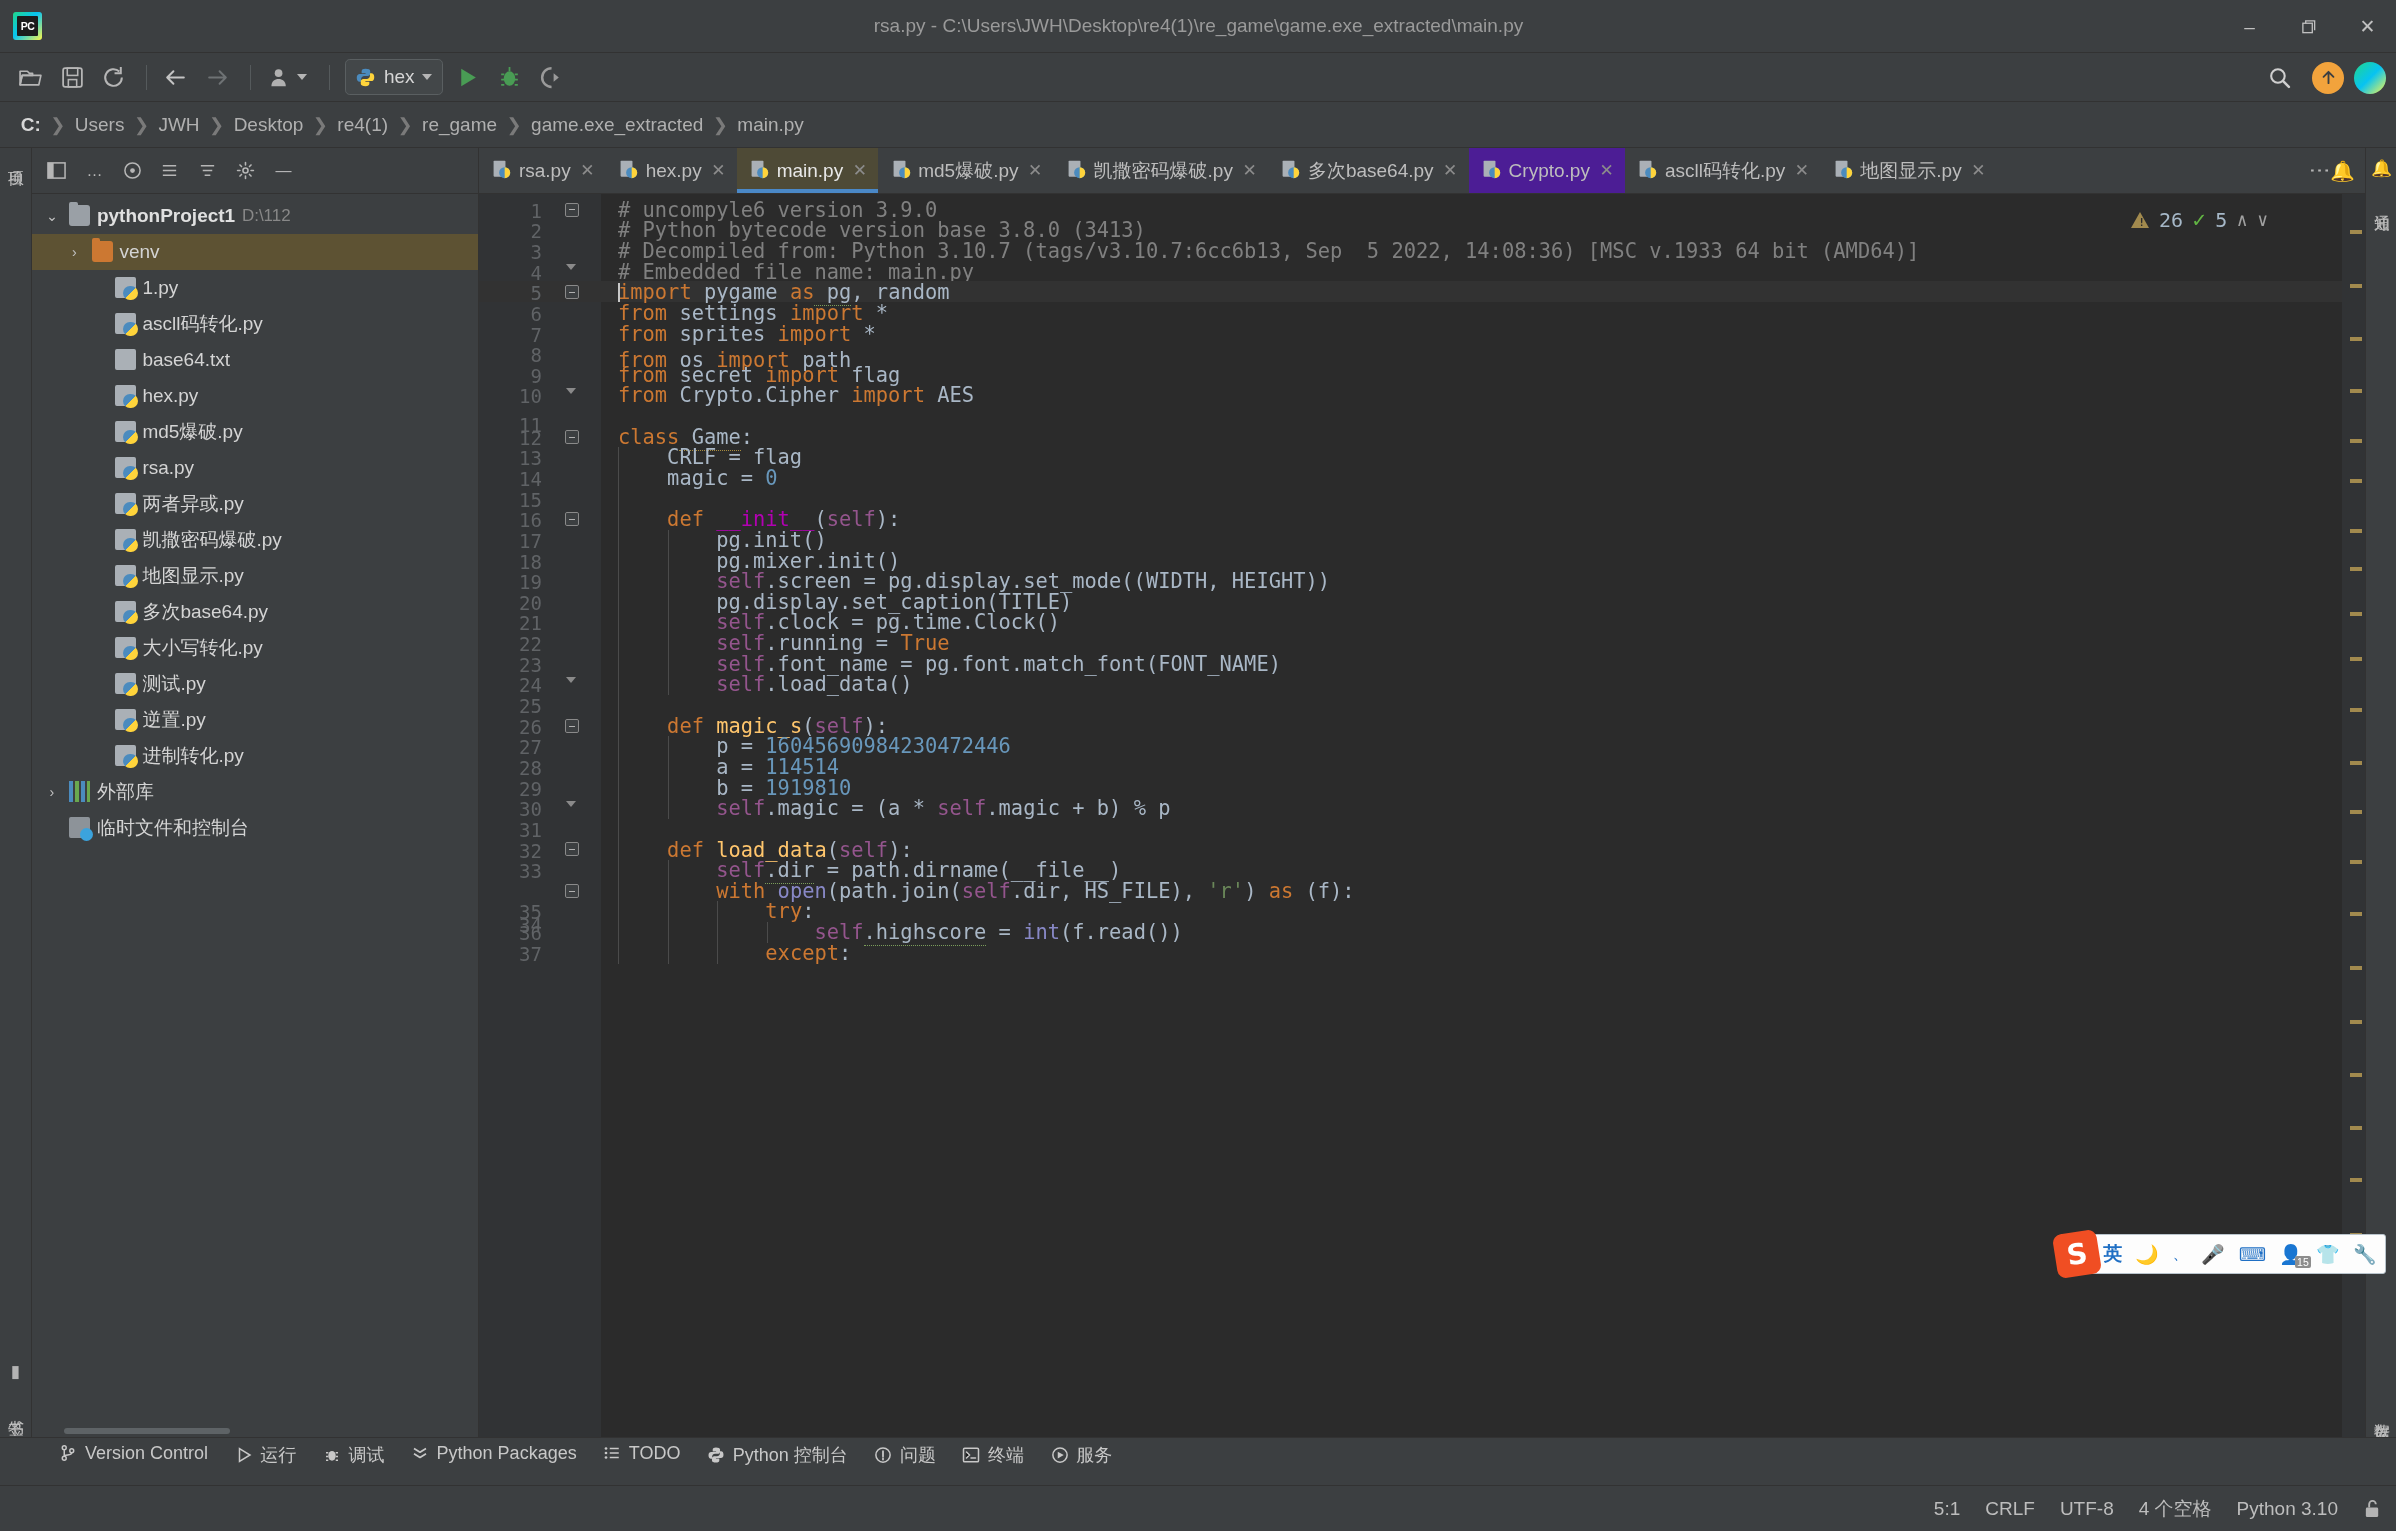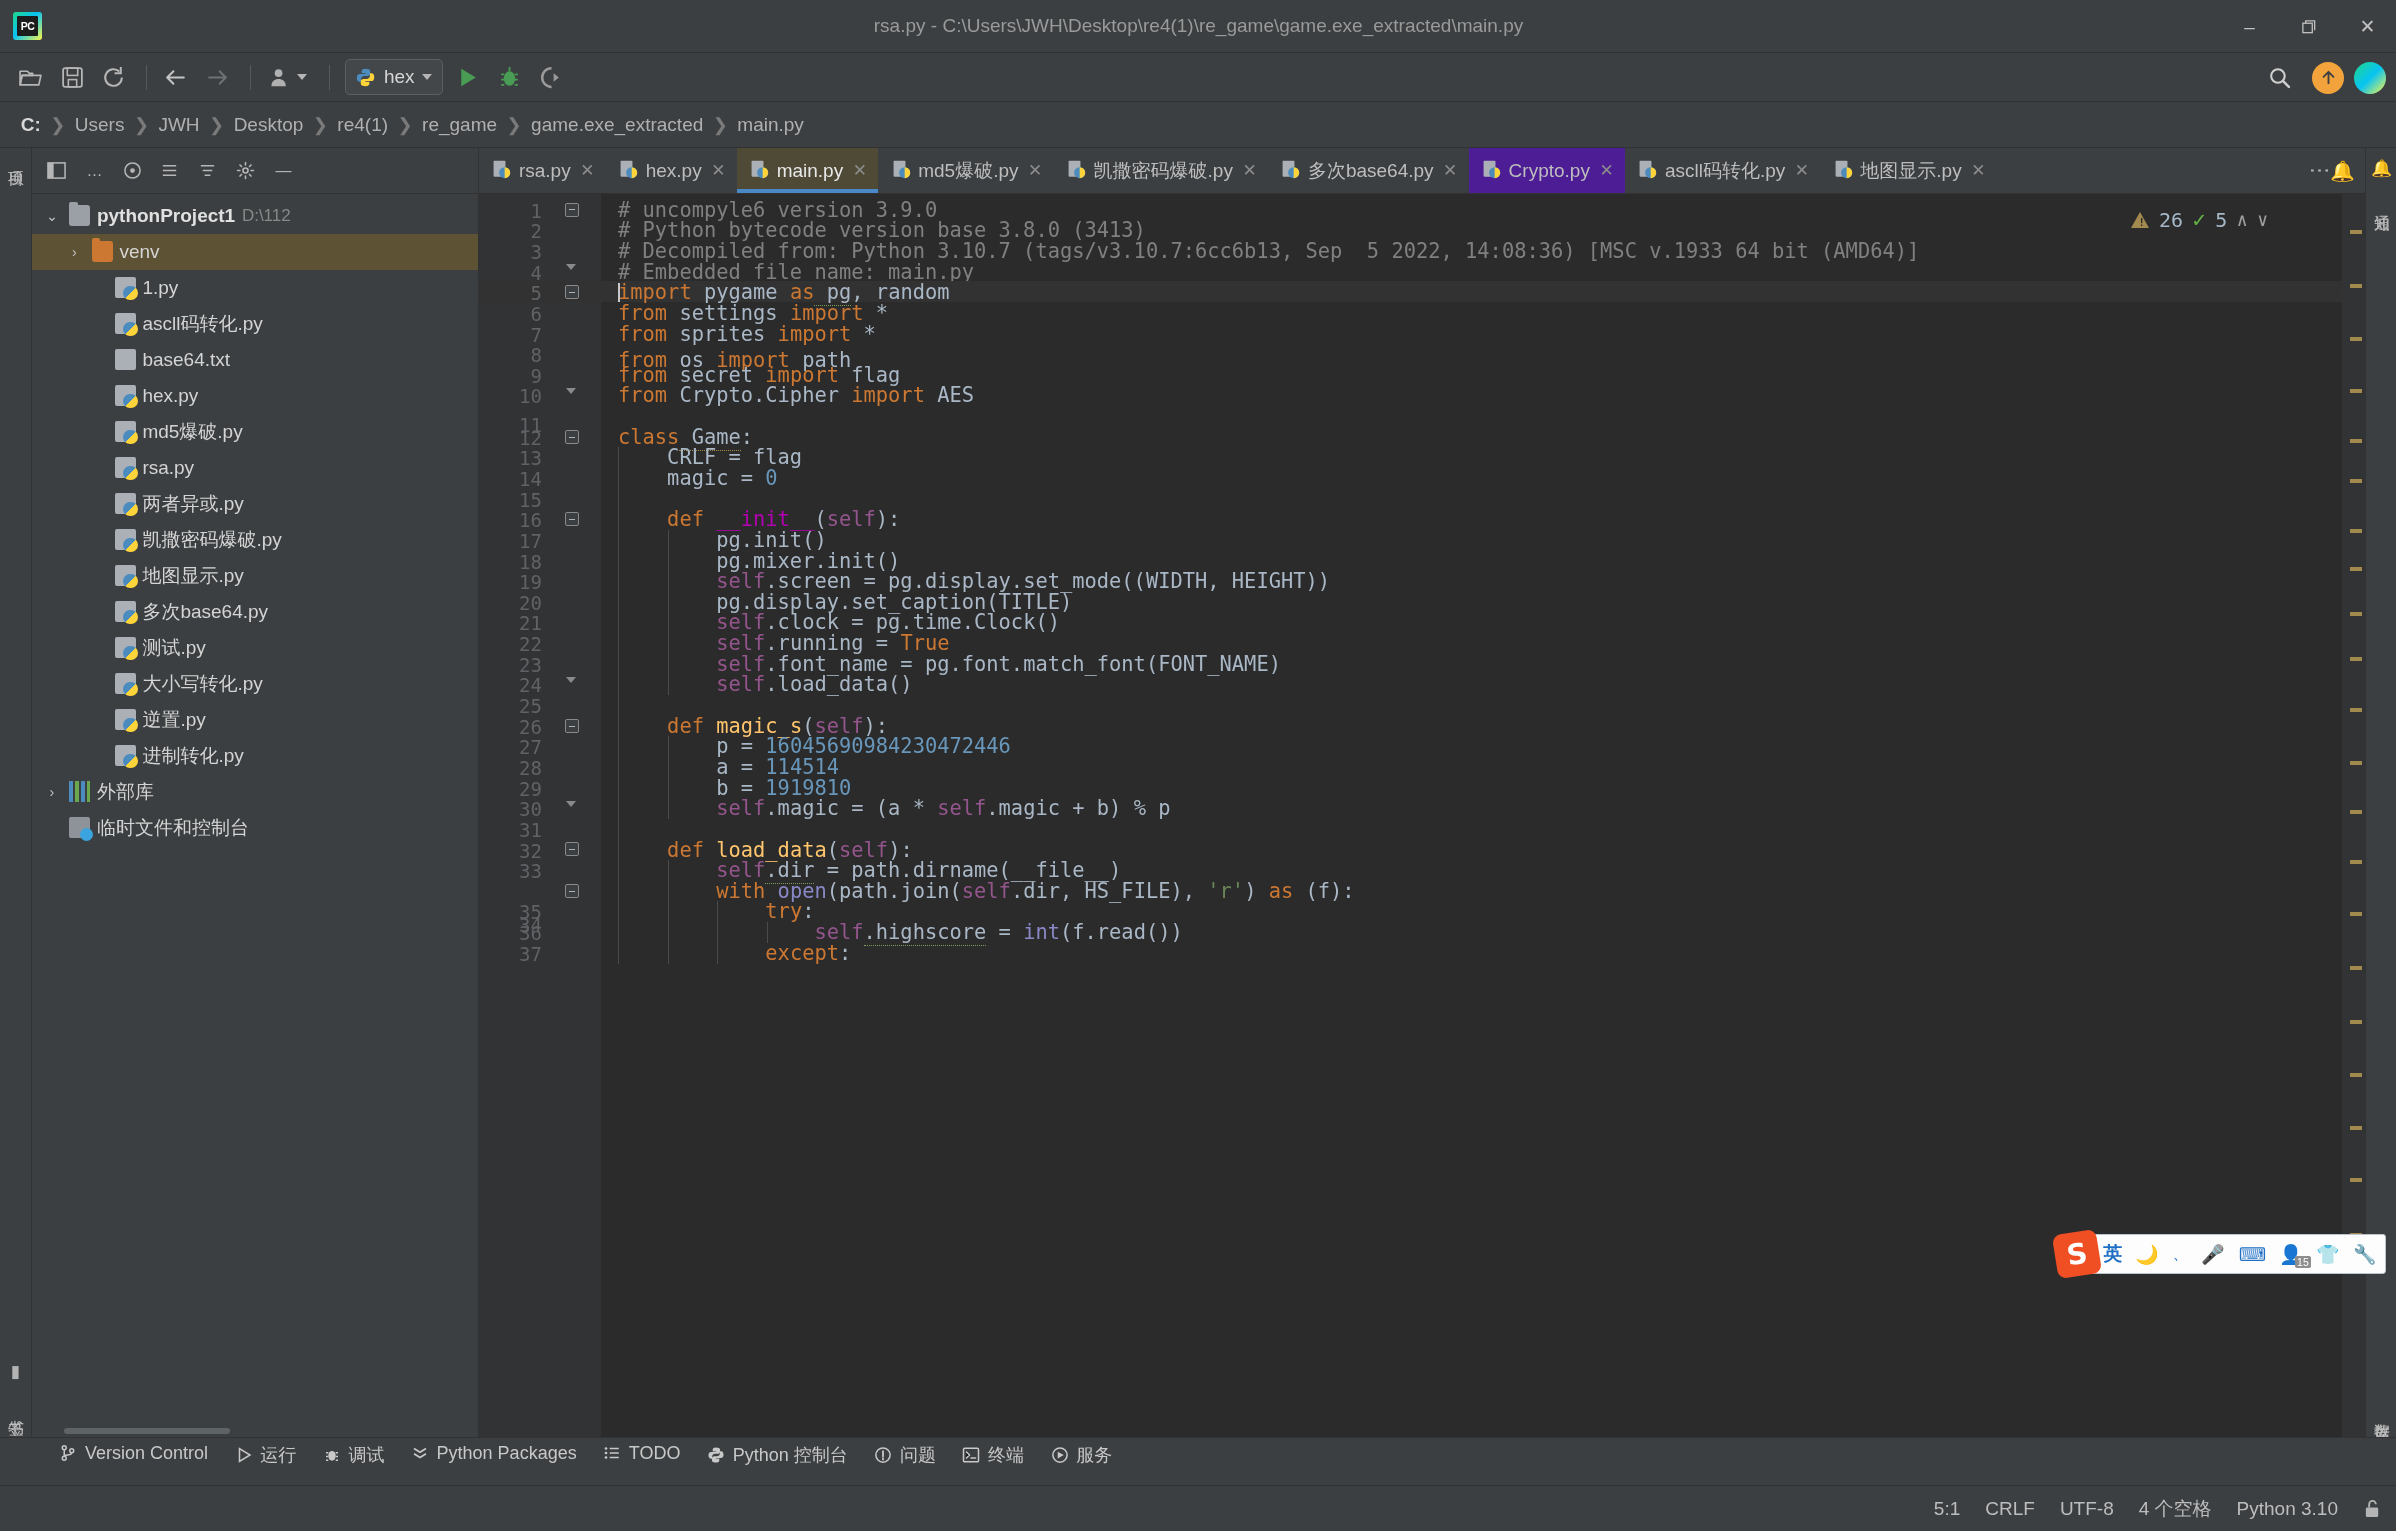--- a/index.html
+++ b/index.html
@@ -379,26 +379,26 @@
             <span class="lbl">地图显示.py</span>
           </div>
           <div class="trow" style="padding-left: 55px;">
             <span class="arrow"></span>
             <span class="ic ic-py"></span>
             <span class="lbl">多次base64.py</span>
           </div>
           <div class="trow" style="padding-left: 55px;">
             <span class="arrow"></span>
             <span class="ic ic-py"></span>
+            <span class="lbl">大小写转化.py</span>
+          </div>
+          <div class="trow" style="padding-left: 55px;">
+            <span class="arrow"></span>
+            <span class="ic ic-py"></span>
             <span class="lbl">测试.py</span>
-          </div>
-          <div class="trow" style="padding-left: 55px;">
-            <span class="arrow"></span>
-            <span class="ic ic-py"></span>
-            <span class="lbl">大小写转化.py</span>
           </div>
           <div class="trow" style="padding-left: 55px;">
             <span class="arrow"></span>
             <span class="ic ic-py"></span>
             <span class="lbl">逆置.py</span>
           </div>
           <div class="trow" style="padding-left: 55px;">
             <span class="arrow"></span>
             <span class="ic ic-py"></span>
             <span class="lbl">进制转化.py</span>

